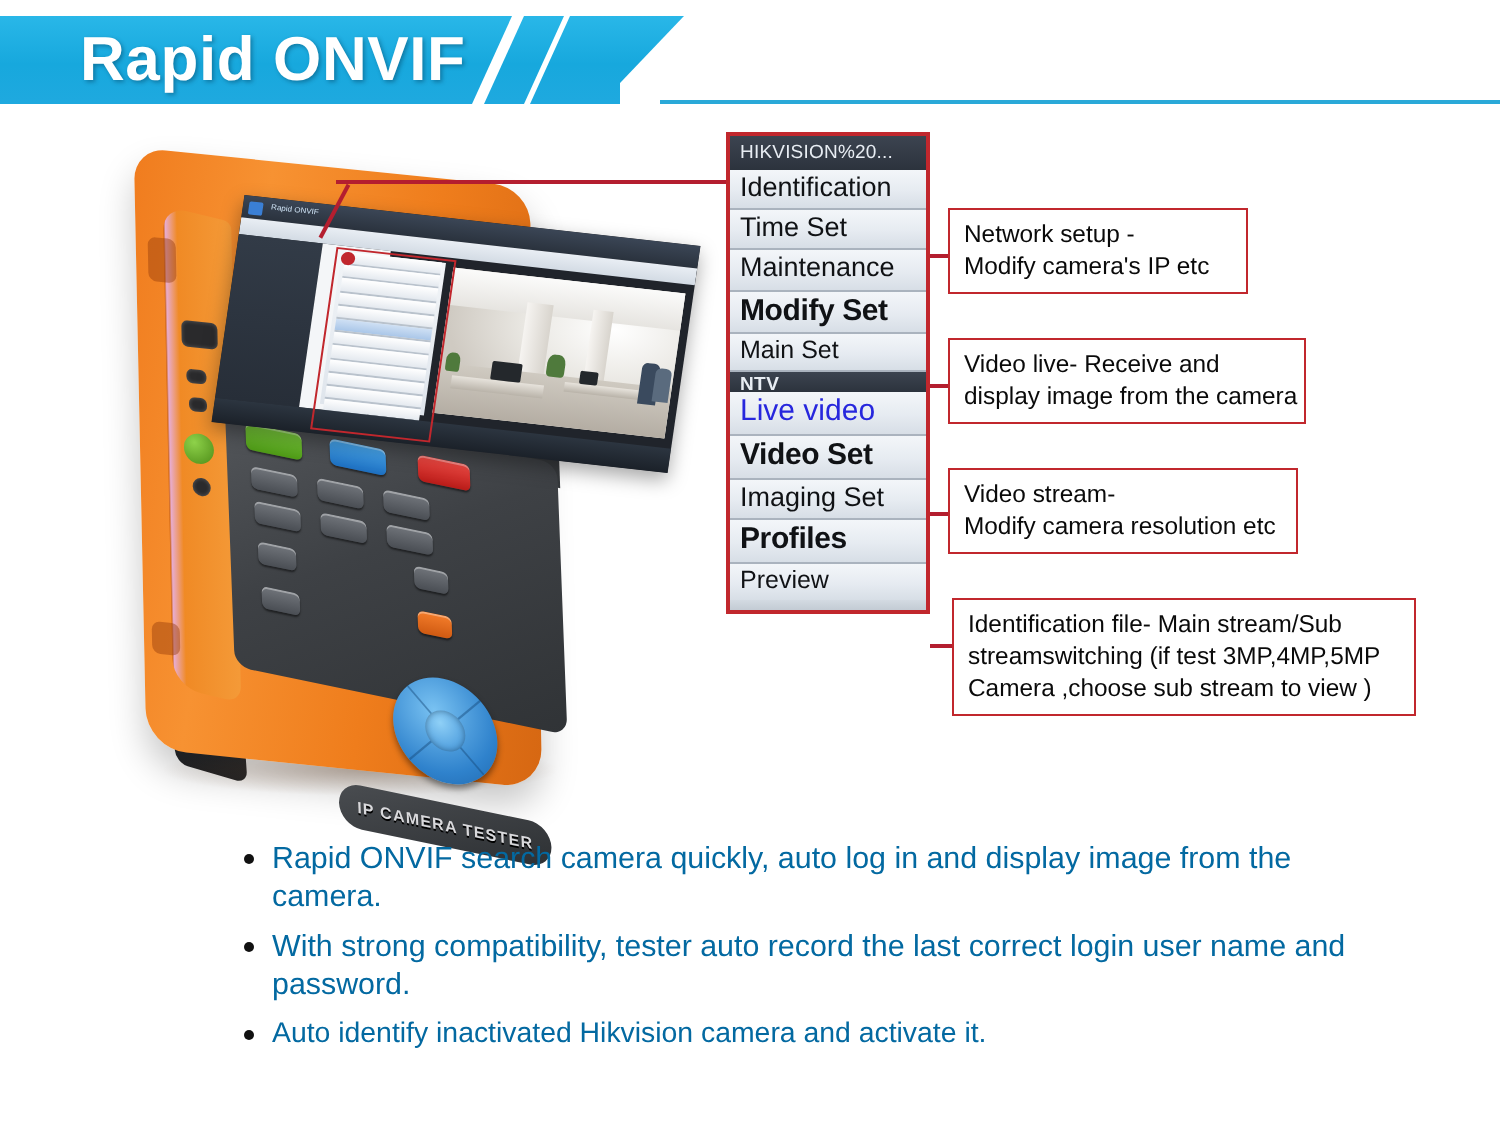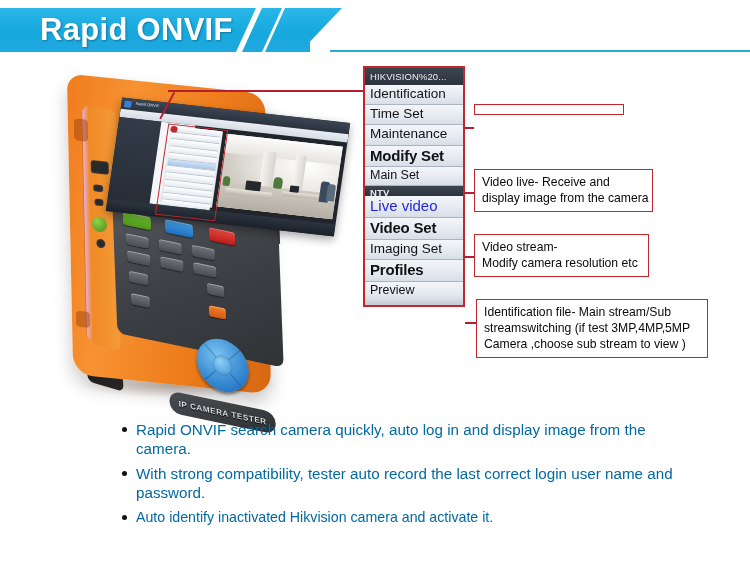--- a/index.html
+++ b/index.html
@@ -405,20 +405,22 @@
     <div class="menu-sub">NTV</div>
     <div class="mi blue">Live video</div>
     <div class="mi big">Video Set</div>
     <div class="mi">Imaging Set</div>
     <div class="mi big">Profiles</div>
     <div class="mi sm last">Preview</div>
     <div class="menu-foot"></div>
   </div>
 
   <div class="note" style="left:474px;top:104px;width:150px;">
+    <div>Network setup -</div>
+    <div>Modify camera's  IP etc</div>
   </div>
 
   <div class="note" style="left:474px;top:169px;width:179px;">
     <div>Video live- Receive and</div>
     <div>display image from the camera</div>
   </div>
 
   <div class="note" style="left:474px;top:234px;width:175px;">
     <div>Video stream-</div>
     <div>Modify camera resolution etc</div>

